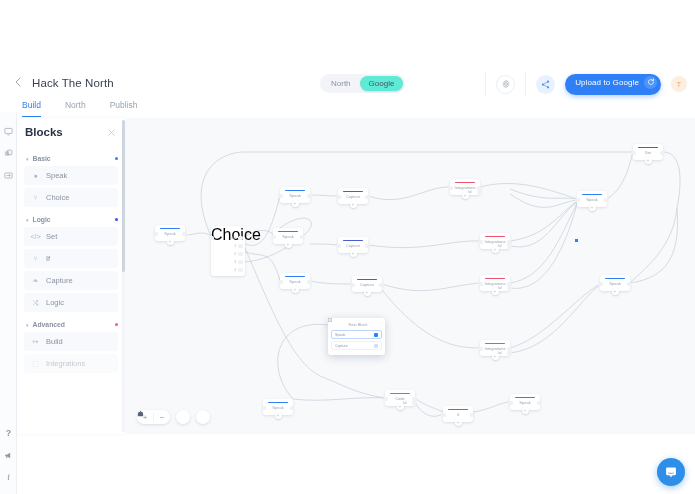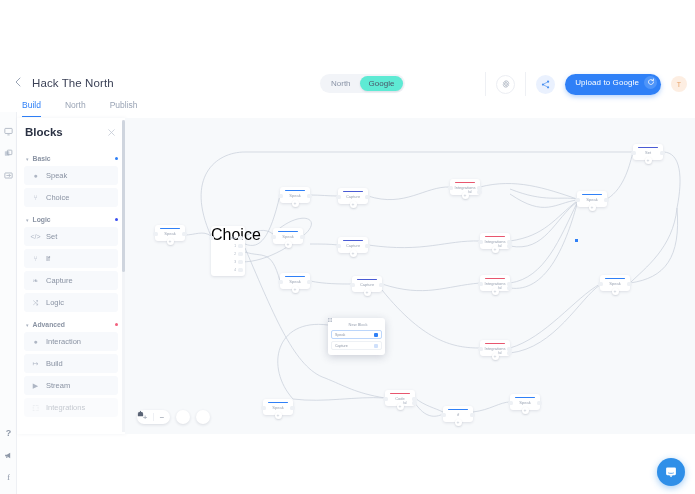--- a/index.html
+++ b/index.html
@@ -258,30 +258,22 @@
         <div class="blk">
           <span class="bi">⤨</span>
           <span class="bl">Logic</span>
         </div>
         <div class="grp">
           <span class="car">▾</span>
           <span class="gname">Advanced</span>
           <span class="dot" style="background:#f2607d"></span>
         </div>
         <div class="blk">
-          <span class="bi">●</span>
-          <span class="bl">Interaction</span>
-        </div>
-        <div class="blk">
           <span class="bi">↦</span>
           <span class="bl">Build</span>
-        </div>
-        <div class="blk">
-          <span class="bi">▶</span>
-          <span class="bl">Stream</span>
         </div>
         <div class="blk cut">
           <span class="bi">⬚</span>
           <span class="bl">Integrations</span>
         </div>
       </div>
     <div class="pscroll">
         <i></i>
       </div>
   </div>

